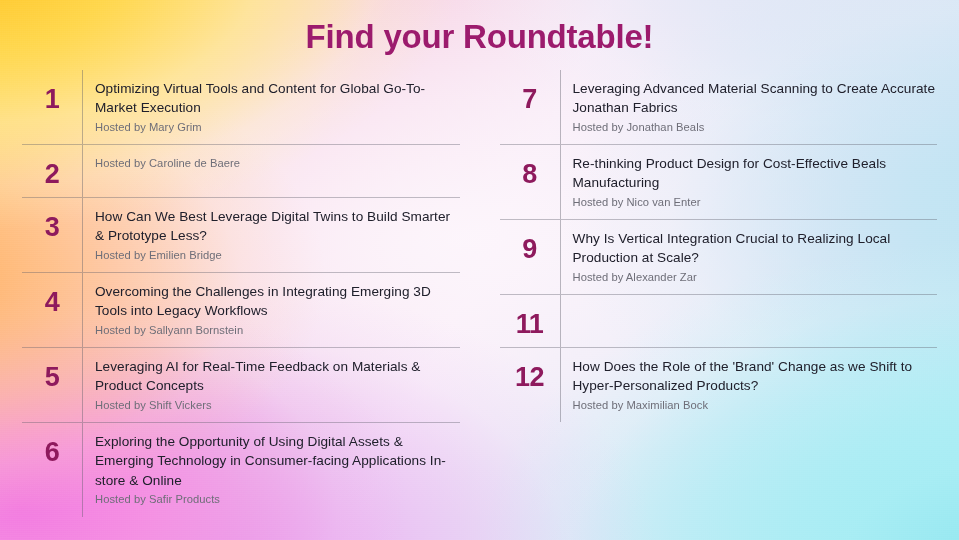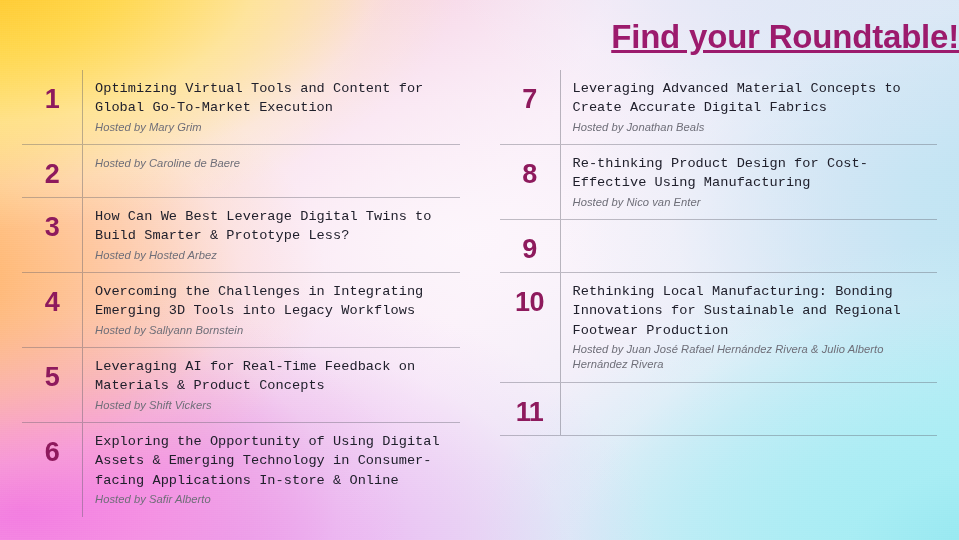--- a/index.html
+++ b/index.html
@@ -42,27 +42,26 @@
       repeating-linear-gradient(0deg, rgba(255,255,255,0.55) 0 1px, rgba(0,0,0,0) 1px 2px),
       repeating-linear-gradient(90deg, rgba(255,255,255,0.35) 0 1px, rgba(0,0,0,0) 1px 2px);
   }
 
   
   #title {
     position: absolute;
     top: 18px;
     left: 0;
     width: 959px;
-    text-align: right;
+    text-align: center;
     font-size: 33px;
     font-weight: 700;
     letter-spacing: -0.2px;
     color: #9c1b6d;
     line-height: 1.15;
-    text-decoration: underline;
   }
 
   
   #grid {
     position: absolute;
     top: 70px;
     left: 0;
     width: 959px;
     height: 460px;
     display: flex;
@@ -111,28 +110,26 @@
     padding-left: 12px;
     min-width: 0;
   }
 
   .rt-title {
     font-size: 13.6px;
     line-height: 1.42;
     color: #20202c;
     font-weight: 400;
     letter-spacing: 0.05px;
-    font-family: Liberation Mono, monospace;
   }
 
   .rt-host {
     margin-top: 2px;
     font-size: 11.2px;
     line-height: 1.38;
-    font-style: italic;
     color: #6e6e78;
     letter-spacing: 0.05px;
   }
 </style>
 </head>
 <body>
 
 <div id="slide">
   <div id="noise"></div>
 
@@ -153,21 +150,21 @@
           <div class="rt-divider"></div>
           <div class="rt-body">
             <div class="rt-host">Hosted by Caroline de Baere</div>
           </div>
         </div>
         <div class="rt-item">
           <div class="rt-num">3</div>
           <div class="rt-divider"></div>
           <div class="rt-body">
             <div class="rt-title">How Can We Best Leverage Digital Twins to Build Smarter &amp; Prototype Less?</div>
-            <div class="rt-host">Hosted by Hosted Arbez</div>
+            <div class="rt-host">Hosted by Emilien Bridge</div>
           </div>
         </div>
         <div class="rt-item">
           <div class="rt-num">4</div>
           <div class="rt-divider"></div>
           <div class="rt-body">
             <div class="rt-title">Overcoming the Challenges in Integrating Emerging 3D Tools into Legacy Workflows</div>
             <div class="rt-host">Hosted by Sallyann Bornstein</div>
           </div>
         </div>
@@ -177,54 +174,58 @@
           <div class="rt-body">
             <div class="rt-title">Leveraging AI for Real-Time Feedback on Materials &amp; Product Concepts</div>
             <div class="rt-host">Hosted by Shift Vickers</div>
           </div>
         </div>
         <div class="rt-item last">
           <div class="rt-num">6</div>
           <div class="rt-divider"></div>
           <div class="rt-body">
             <div class="rt-title">Exploring the Opportunity of Using Digital Assets &amp; Emerging Technology in Consumer-facing Applications In-store &amp; Online</div>
-            <div class="rt-host">Hosted by Safir Alberto</div>
+            <div class="rt-host">Hosted by Safir Products</div>
           </div>
         </div>
       </div>
     <div class="column">
         <div class="rt-item">
           <div class="rt-num">7</div>
           <div class="rt-divider"></div>
           <div class="rt-body">
-            <div class="rt-title">Leveraging Advanced Material Concepts to Create Accurate Digital Fabrics</div>
+            <div class="rt-title">Leveraging Advanced Material Scanning to Create Accurate Jonathan Fabrics</div>
             <div class="rt-host">Hosted by Jonathan Beals</div>
           </div>
         </div>
         <div class="rt-item">
           <div class="rt-num">8</div>
           <div class="rt-divider"></div>
           <div class="rt-body">
-            <div class="rt-title">Re-thinking Product Design for Cost-Effective Using Manufacturing</div>
+            <div class="rt-title">Re-thinking Product Design for Cost-Effective Beals Manufacturing</div>
             <div class="rt-host">Hosted by Nico van Enter</div>
           </div>
         </div>
         <div class="rt-item">
           <div class="rt-num">9</div>
           <div class="rt-divider"></div>
-        </div>
-        <div class="rt-item">
-          <div class="rt-num">10</div>
-          <div class="rt-divider"></div>
-          <div class="rt-body">
-            <div class="rt-title">Rethinking Local Manufacturing: Bonding Innovations for Sustainable and Regional Footwear Production</div>
-            <div class="rt-host">Hosted by Juan José Rafael Hernández Rivera &amp; Julio Alberto Hernández Rivera</div>
+          <div class="rt-body">
+            <div class="rt-title">Why Is Vertical Integration Crucial to Realizing Local Production at Scale?</div>
+            <div class="rt-host">Hosted by Alexander Zar</div>
           </div>
         </div>
         <div class="rt-item">
           <div class="rt-num">11</div>
           <div class="rt-divider"></div>
           <div class="rt-body">
+          </div>
+        </div>
+        <div class="rt-item last">
+          <div class="rt-num">12</div>
+          <div class="rt-divider"></div>
+          <div class="rt-body">
+            <div class="rt-title">How Does the Role of the 'Brand' Change as we Shift to Hyper-Personalized Products?</div>
+            <div class="rt-host">Hosted by Maximilian Bock</div>
           </div>
         </div>
       </div>
   </div>
 </div>
 
 </body></html>

